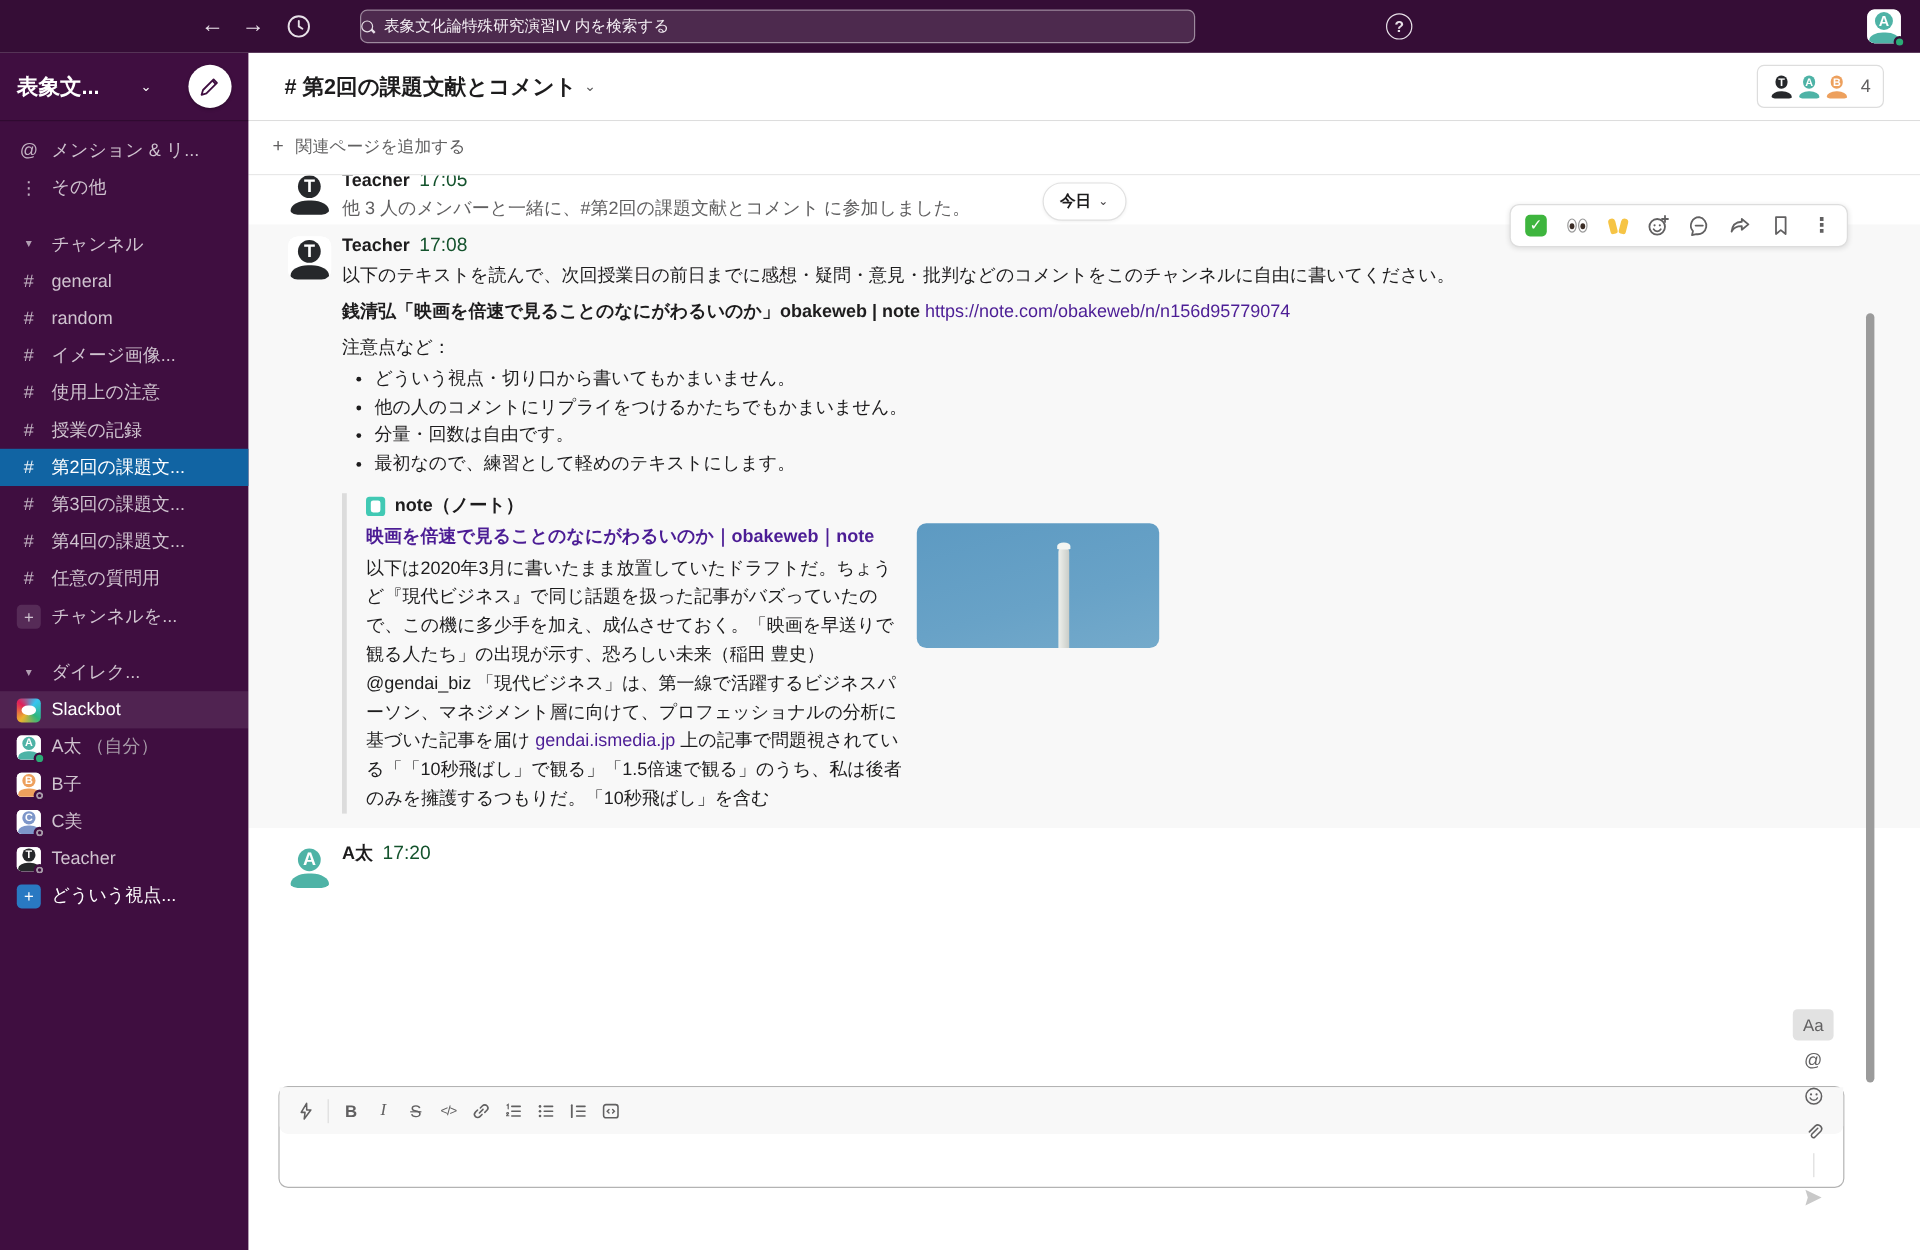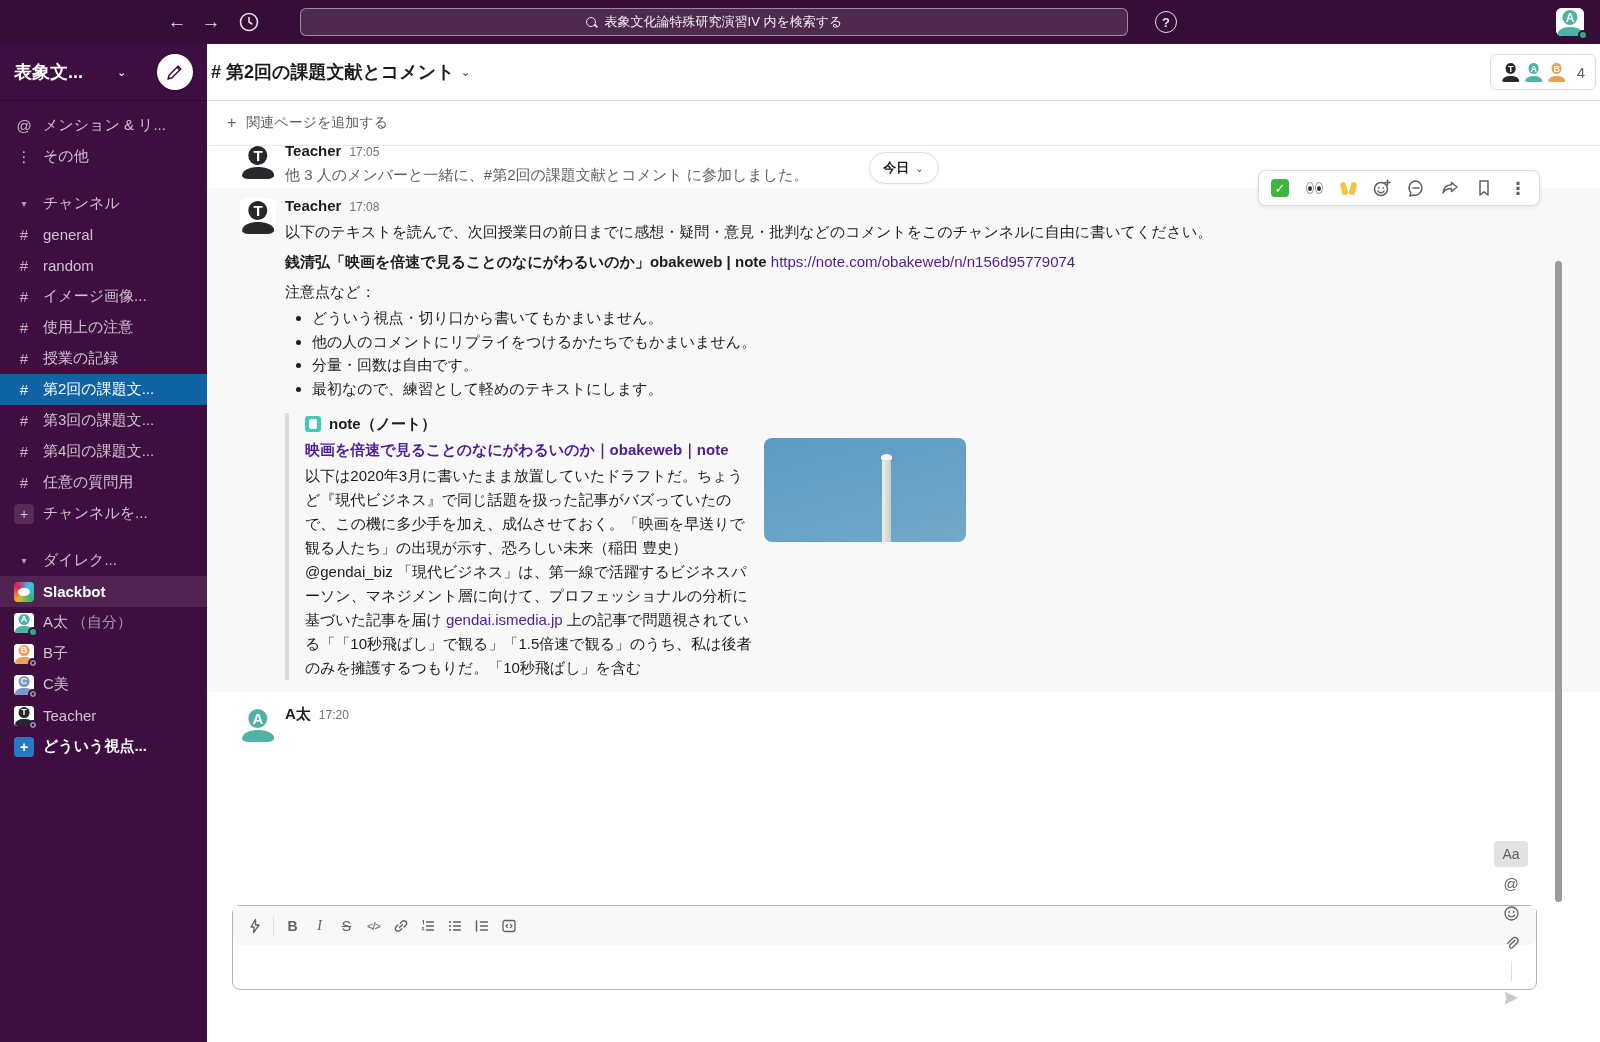--- a/index.html
+++ b/index.html
@@ -4,21 +4,21 @@
 <style>
   * { margin:0; padding:0; box-sizing:border-box; }
   html,body { width:1600px; height:1042px; overflow:hidden; }
   body { position:relative; font-family:"Liberation Sans","DejaVu Sans",sans-serif; background:#fff; color:#1d1c1d; }
 
   
   #topbar { position:absolute; left:0; top:0; width:1600px; height:44px; background:#350d36; z-index:20; }
   .tb-nav { position:absolute; top:0; height:44px; display:flex; align-items:center; color:#cfc3cf; }
   .tb-arrow { font-size:19px; width:34px; text-align:center; color:#e8e0e8; }
   .tb-clock { width:26px; height:26px; margin-left:8px; display:flex; align-items:center; justify-content:center; }
-  #search-bar { position:absolute; left:300px; top:8px; width:828px; height:28px; background:rgba(255,255,255,0.12); border:1px solid rgba(255,255,255,0.45); border-radius:6px; display:flex; align-items:center; justify-content:center; gap:8px; color:#f4eff4; font-size:13px; }
+  #search-bar { position:absolute; left:300px; top:8px; width:696px; height:28px; background:rgba(255,255,255,0.12); border:1px solid rgba(255,255,255,0.45); border-radius:6px; display:flex; align-items:center; justify-content:flex-start; gap:8px; color:#f4eff4; font-size:13px; }
   .mag { position:relative; width:11px; height:11px; }
   .mag::before { content:""; position:absolute; left:0; top:0; width:8px; height:8px; border:1.5px solid #e8e0e8; border-radius:50%; }
   .mag::after { content:""; position:absolute; left:8px; top:8px; width:4px; height:1.5px; background:#e8e0e8; transform:rotate(45deg); }
   #help-btn { position:absolute; left:1155px; top:11px; width:22px; height:22px; border:1.5px solid #e8e0e8; border-radius:50%; color:#e8e0e8; font-size:13px; font-weight:bold; display:flex; align-items:center; justify-content:center; }
   #tb-avatar { position:absolute; right:16px; top:8px; }
 
   
   .pav { position:relative; background:#fff; border-radius:4px; overflow:visible; flex-shrink:0; }
   .pav .pin { position:absolute; inset:0; border-radius:inherit; overflow:hidden; background:#fff; }
   .pav .h { position:absolute; top:7%; left:50%; transform:translateX(-50%); width:54%; height:54%; border-radius:50%; color:#fff; display:flex; align-items:center; justify-content:center; font-weight:bold; }
@@ -38,50 +38,50 @@
   
   #sidebar { position:absolute; left:0; top:44px; width:207px; height:998px; background:#3f0e40; color:#cfc3cf; z-index:10; }
   #ws-header { height:57px; display:flex; align-items:center; padding:0 14px; border-bottom:1px solid rgba(0,0,0,0.25);gap:28px; }
   #ws-name { color:#fff; font-weight:bold; font-size:18px; }
   #ws-chev { font-size:11px; margin-left:6px; color:#fff; }
   #compose-btn { margin-left:auto; width:36px; height:36px; background:#fff; border-radius:50%; display:flex; align-items:center; justify-content:center; box-shadow:0 1px 3px rgba(0,0,0,.3); }
   .sb-item { height:31px; display:flex; align-items:center; padding:0 14px; font-size:15px; white-space:nowrap; }
   .sb-icon { width:20px; text-align:center; margin-right:9px; flex-shrink:0; opacity:.9; font-size:15px; }
   .sb-icon.tri { font-size:10px; opacity:.8; }
   .sb-item.sel { background:#1164a3; color:#fff; }
-  .sb-item.boldwhite { color:#fff; font-weight:bold; }
+  .sb-item.boldwhite { color:#fff; font-weight:normal; }
   .sb-item.hoverband { background:rgba(255,255,255,0.09); }
   .sb-gap16 { height:16px; }
   .plusbox { width:20px; height:20px; border-radius:4px; background:rgba(255,255,255,0.12); display:flex; align-items:center; justify-content:center; margin-right:9px; font-size:14px; flex-shrink:0; }
   .plusbox.bluebox { background:#2979c2; color:#fff; }
   .sb-av { margin-right:9px; }
   .dm-suffix { color:#a79aa8; margin-left:4px; }
   #slackbot-av { width:20px; height:20px; border-radius:4px; margin-right:9px; flex-shrink:0; position:relative; background:conic-gradient(from 40deg,#36c5f0,#2eb67d,#ecb22e,#e01e5a,#36c5f0); }
   #slackbot-av::after { content:""; position:absolute; left:4px; top:6px; width:12px; height:8px; background:#fff; border-radius:45% 45% 50% 50%; }
 
   
-  #chan-header { position:absolute; left:207px; top:44px; right:0; height:57px; background:#fff; border-bottom:1px solid #dddddd; display:flex; align-items:center; padding:0 4px; z-index:5; }
+  #chan-header { position:absolute; left:207px; top:44px; right:0; height:57px; background:#fff; border-bottom:1px solid #dddddd; display:flex; align-items:center; padding:0 30px; z-index:5; }
   #chan-title { font-size:18px; font-weight:bold; }
   #chan-chev { font-size:12px; color:#616061; margin-left:6px; }
   #member-pill { margin-left:auto; height:36px; border:1px solid #ddd; border-radius:6px; display:flex; align-items:center; padding:0 10px; gap:3px; }
   #member-pill .pav { background:#fff; }
   #member-count { font-size:15px; color:#616061; margin-left:7px; }
 
   
   #bookmarks { position:absolute; left:207px; top:101px; right:0; height:45px; background:#fff; border-bottom:1px solid #e8e8e8; display:flex; align-items:center; padding:0 20px; color:#616061; font-size:14px; z-index:5; }
   #bookmarks .plus { font-size:16px; margin-right:10px; }
 
   
   #messages { position:absolute; left:207px; top:146px; right:0; height:759px; overflow:hidden; background:#fff; }
   .msg { display:flex; padding:8px 67px 8px 33px; }
   .msg .mav { margin-top:2px; }
   .mbody { flex:1; margin-left:9px; min-width:0; font-size:15px; line-height:22px; word-break:break-word; }
   .mname-row { display:flex; align-items:baseline; gap:8px; line-height:20px; }
   .mname { font-weight:bold; font-size:15px; }
-  .mts { font-size:12px; color:#737373; }
+  .mts { font-size:16px; color:#14532d; }
   .joinmsg { margin-top:-13px; padding-bottom:2px; }
   .join-text { color:#616061; margin-top:2px; }
   .hoverbg { background:#f8f8f8; padding-bottom:12px; }
   .mt8 { margin-top:8px; } .mt4 { margin-top:4px; }
   a.bluelink { color:#4c1d95; text-decoration:none; }
   .blt { list-style:disc; padding-left:27px; margin-top:3px; }
   .blt li { line-height:23.5px; }
 
   #date-pill { position:absolute; top:6px; left:50%; transform:translateX(-50%); height:32px; background:#fff; border:1px solid #e0e0e0; border-radius:16px; box-shadow:0 1px 3px rgba(0,0,0,.06); display:flex; align-items:center; padding:0 14px; gap:6px; font-size:13px; font-weight:bold; z-index:4; }
   #date-pill .chev { font-size:10px; font-weight:normal; color:#454245; }

